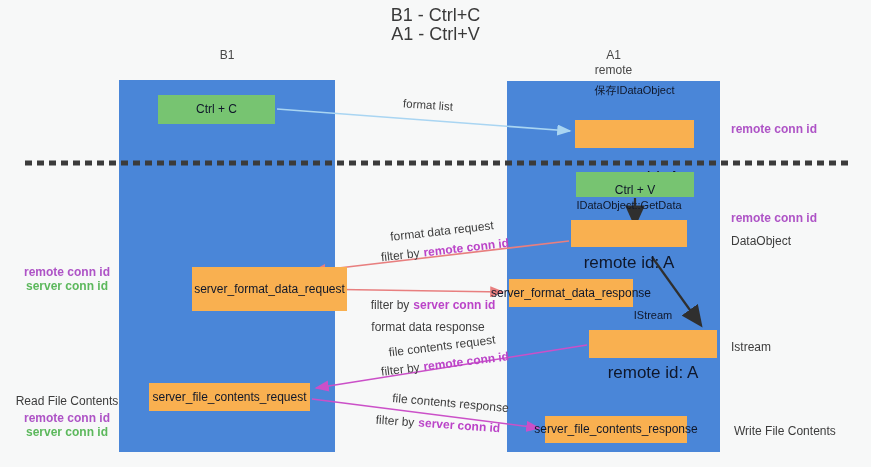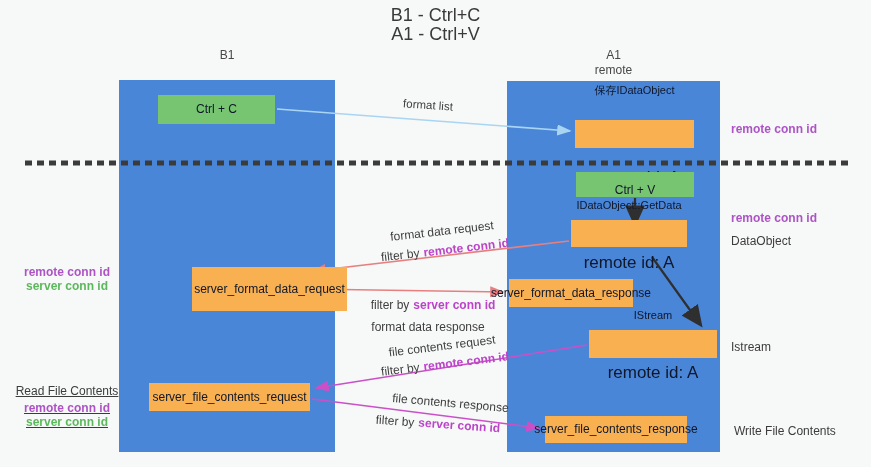--- a/index.html
+++ b/index.html
@@ -56,21 +56,21 @@
   .n-filereq  { left:149px; top:383px; width:161px; height:28px; }
   .n-fileresp { left:545px; top:416px; width:142px; height:27px; }
 
   .side { position:absolute; z-index:4; font-size:12px; line-height:14px; }
   .bold-purple { color:var(--text-purple,#ae53c6); font-weight:bold; }
   .bold-green  { color:var(--text-green,#5cb85c); font-weight:bold; }
   .plain { color:#3c3c3c; }
 
   .left-group { left:12px; width:110px; text-align:center; }
   .lg-top { top:265px; }
-  .lg-bottom { top:384px;text-decoration:underline; }
+  .lg-bottom { top:394px; }
   .lg-bottom .plain { margin-bottom:3px; }
 
   .r-remote1 { left:731px; top:122px; }
   .r-remote2 { left:731px; top:211px; }
   .r-dataobject { left:731px; top:234px; }
   .r-istream { left:731px; top:340px; }
   .r-write { left:734px; top:424px; }
 
   .flow { position:absolute; z-index:4; font-size:12px; color:#3f3f3f;
           text-align:center; display:flex; justify-content:center; gap:4px;

